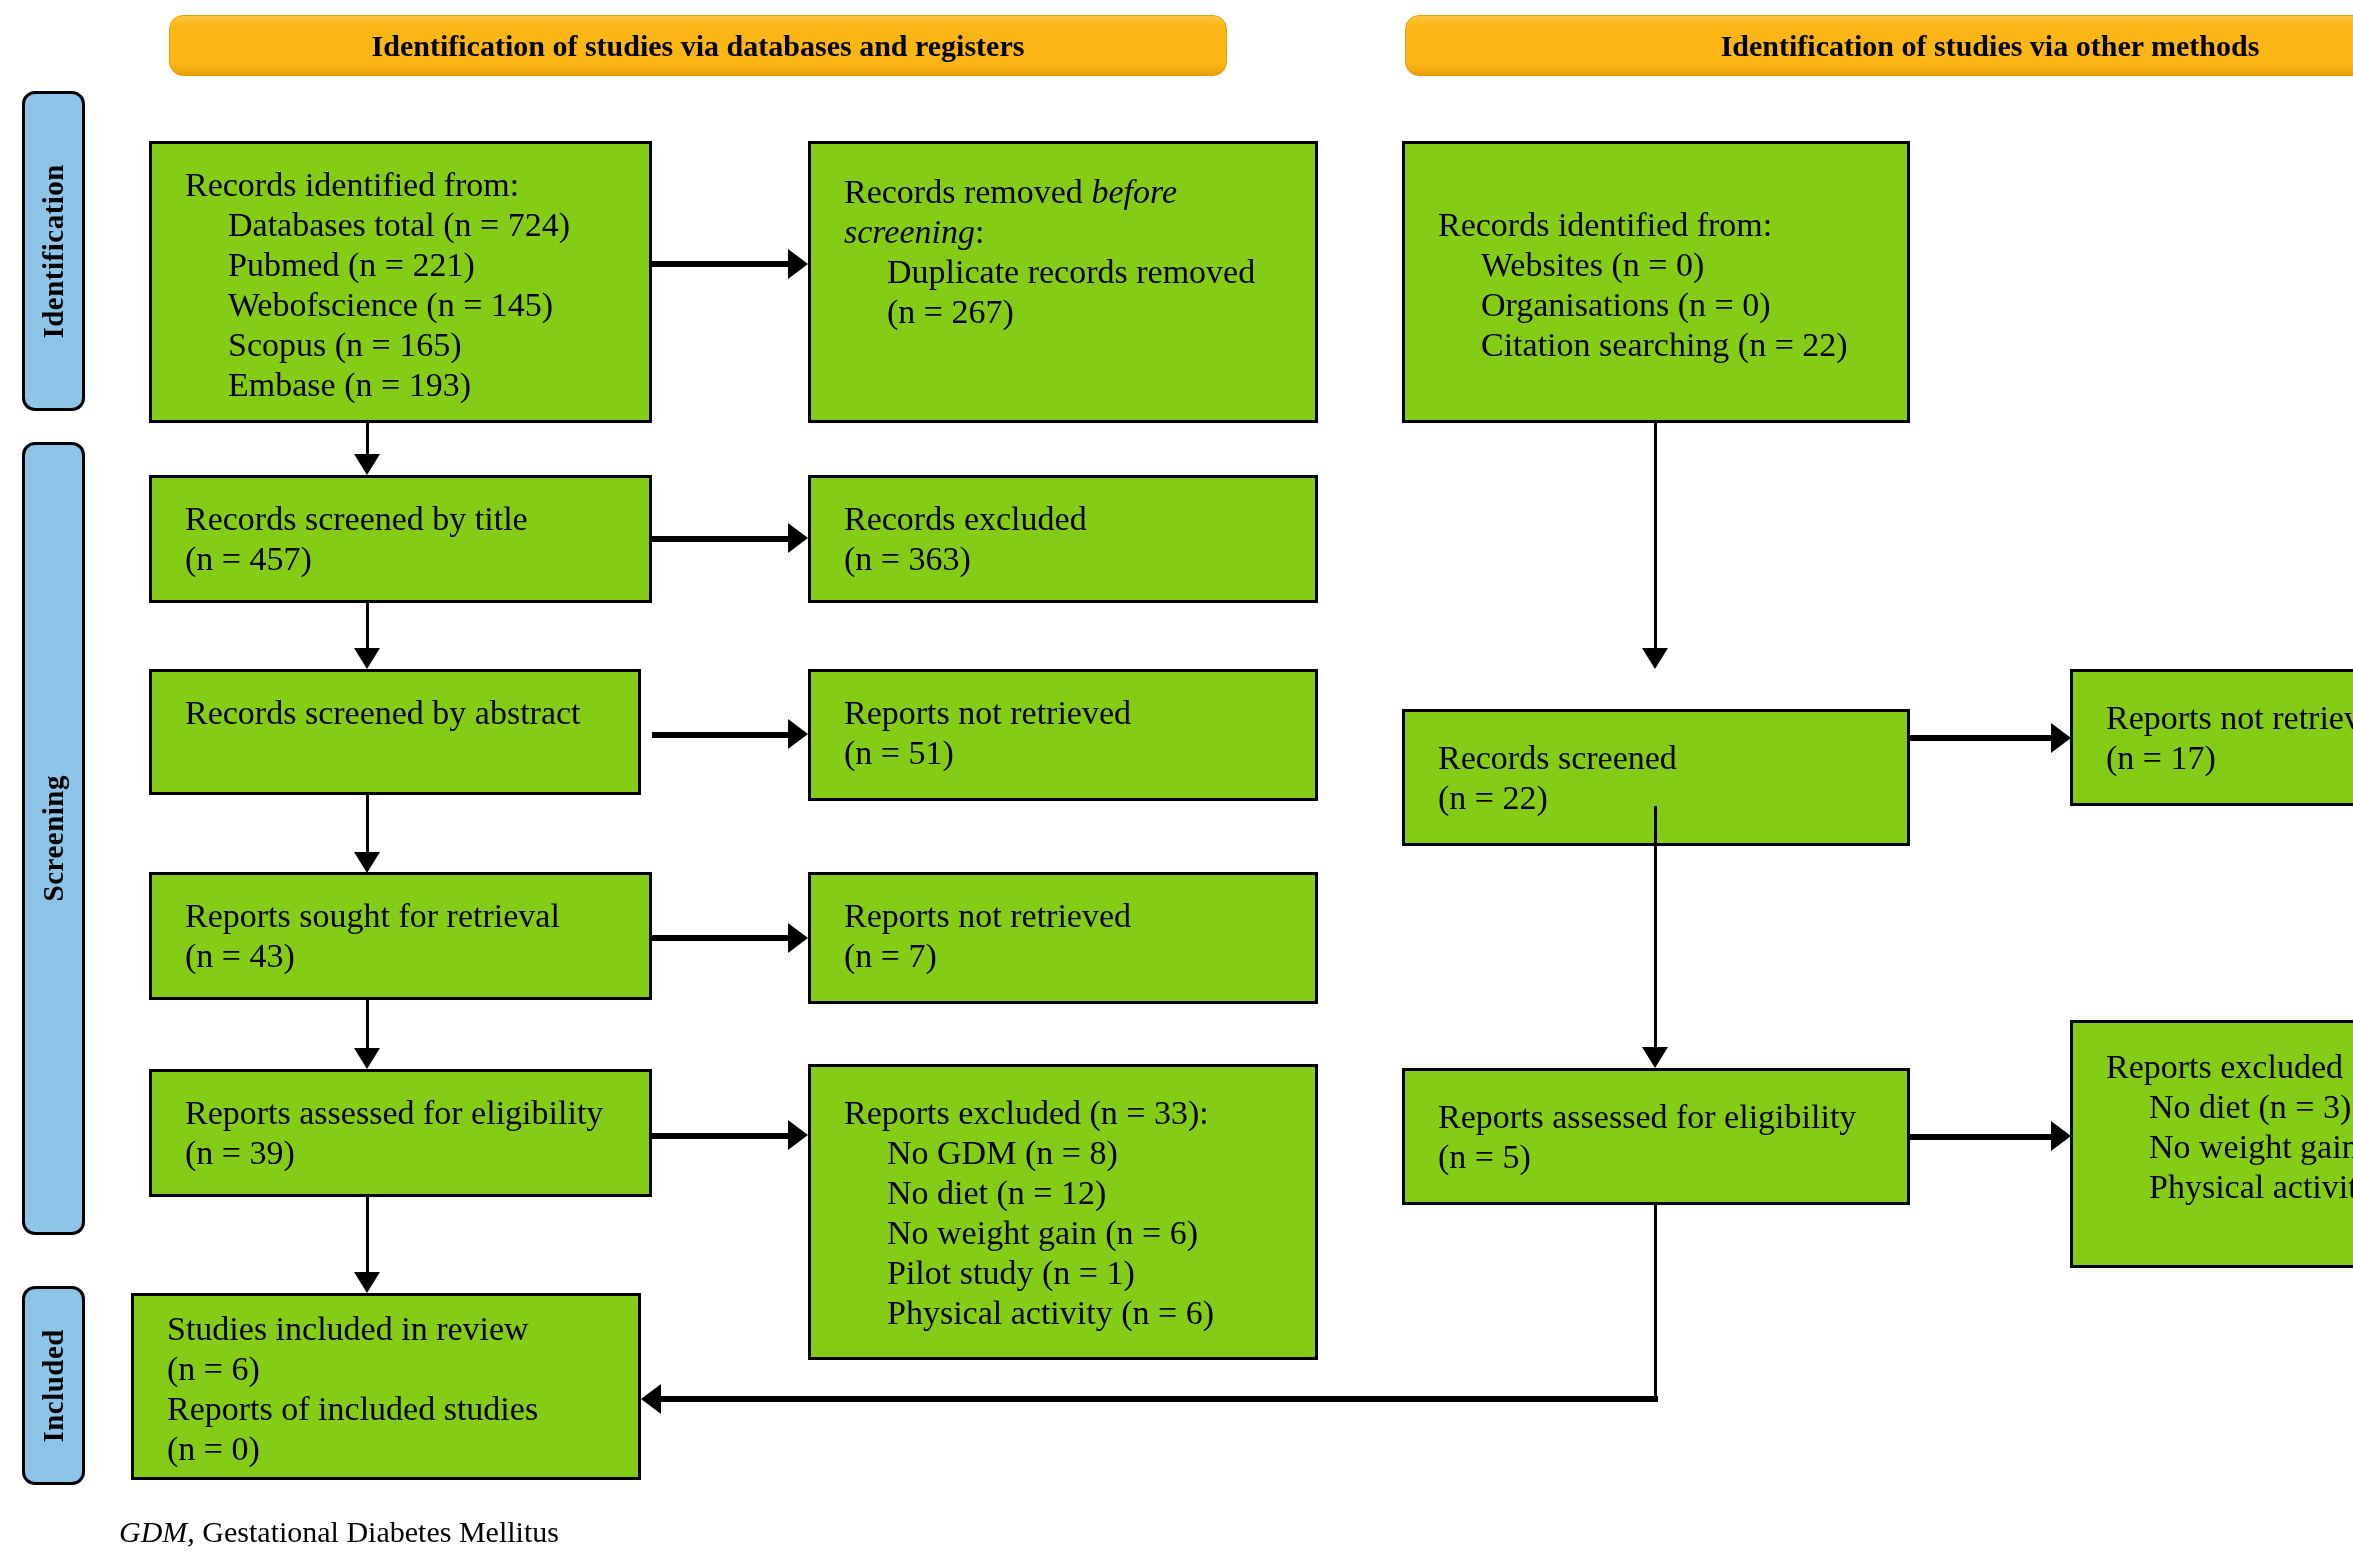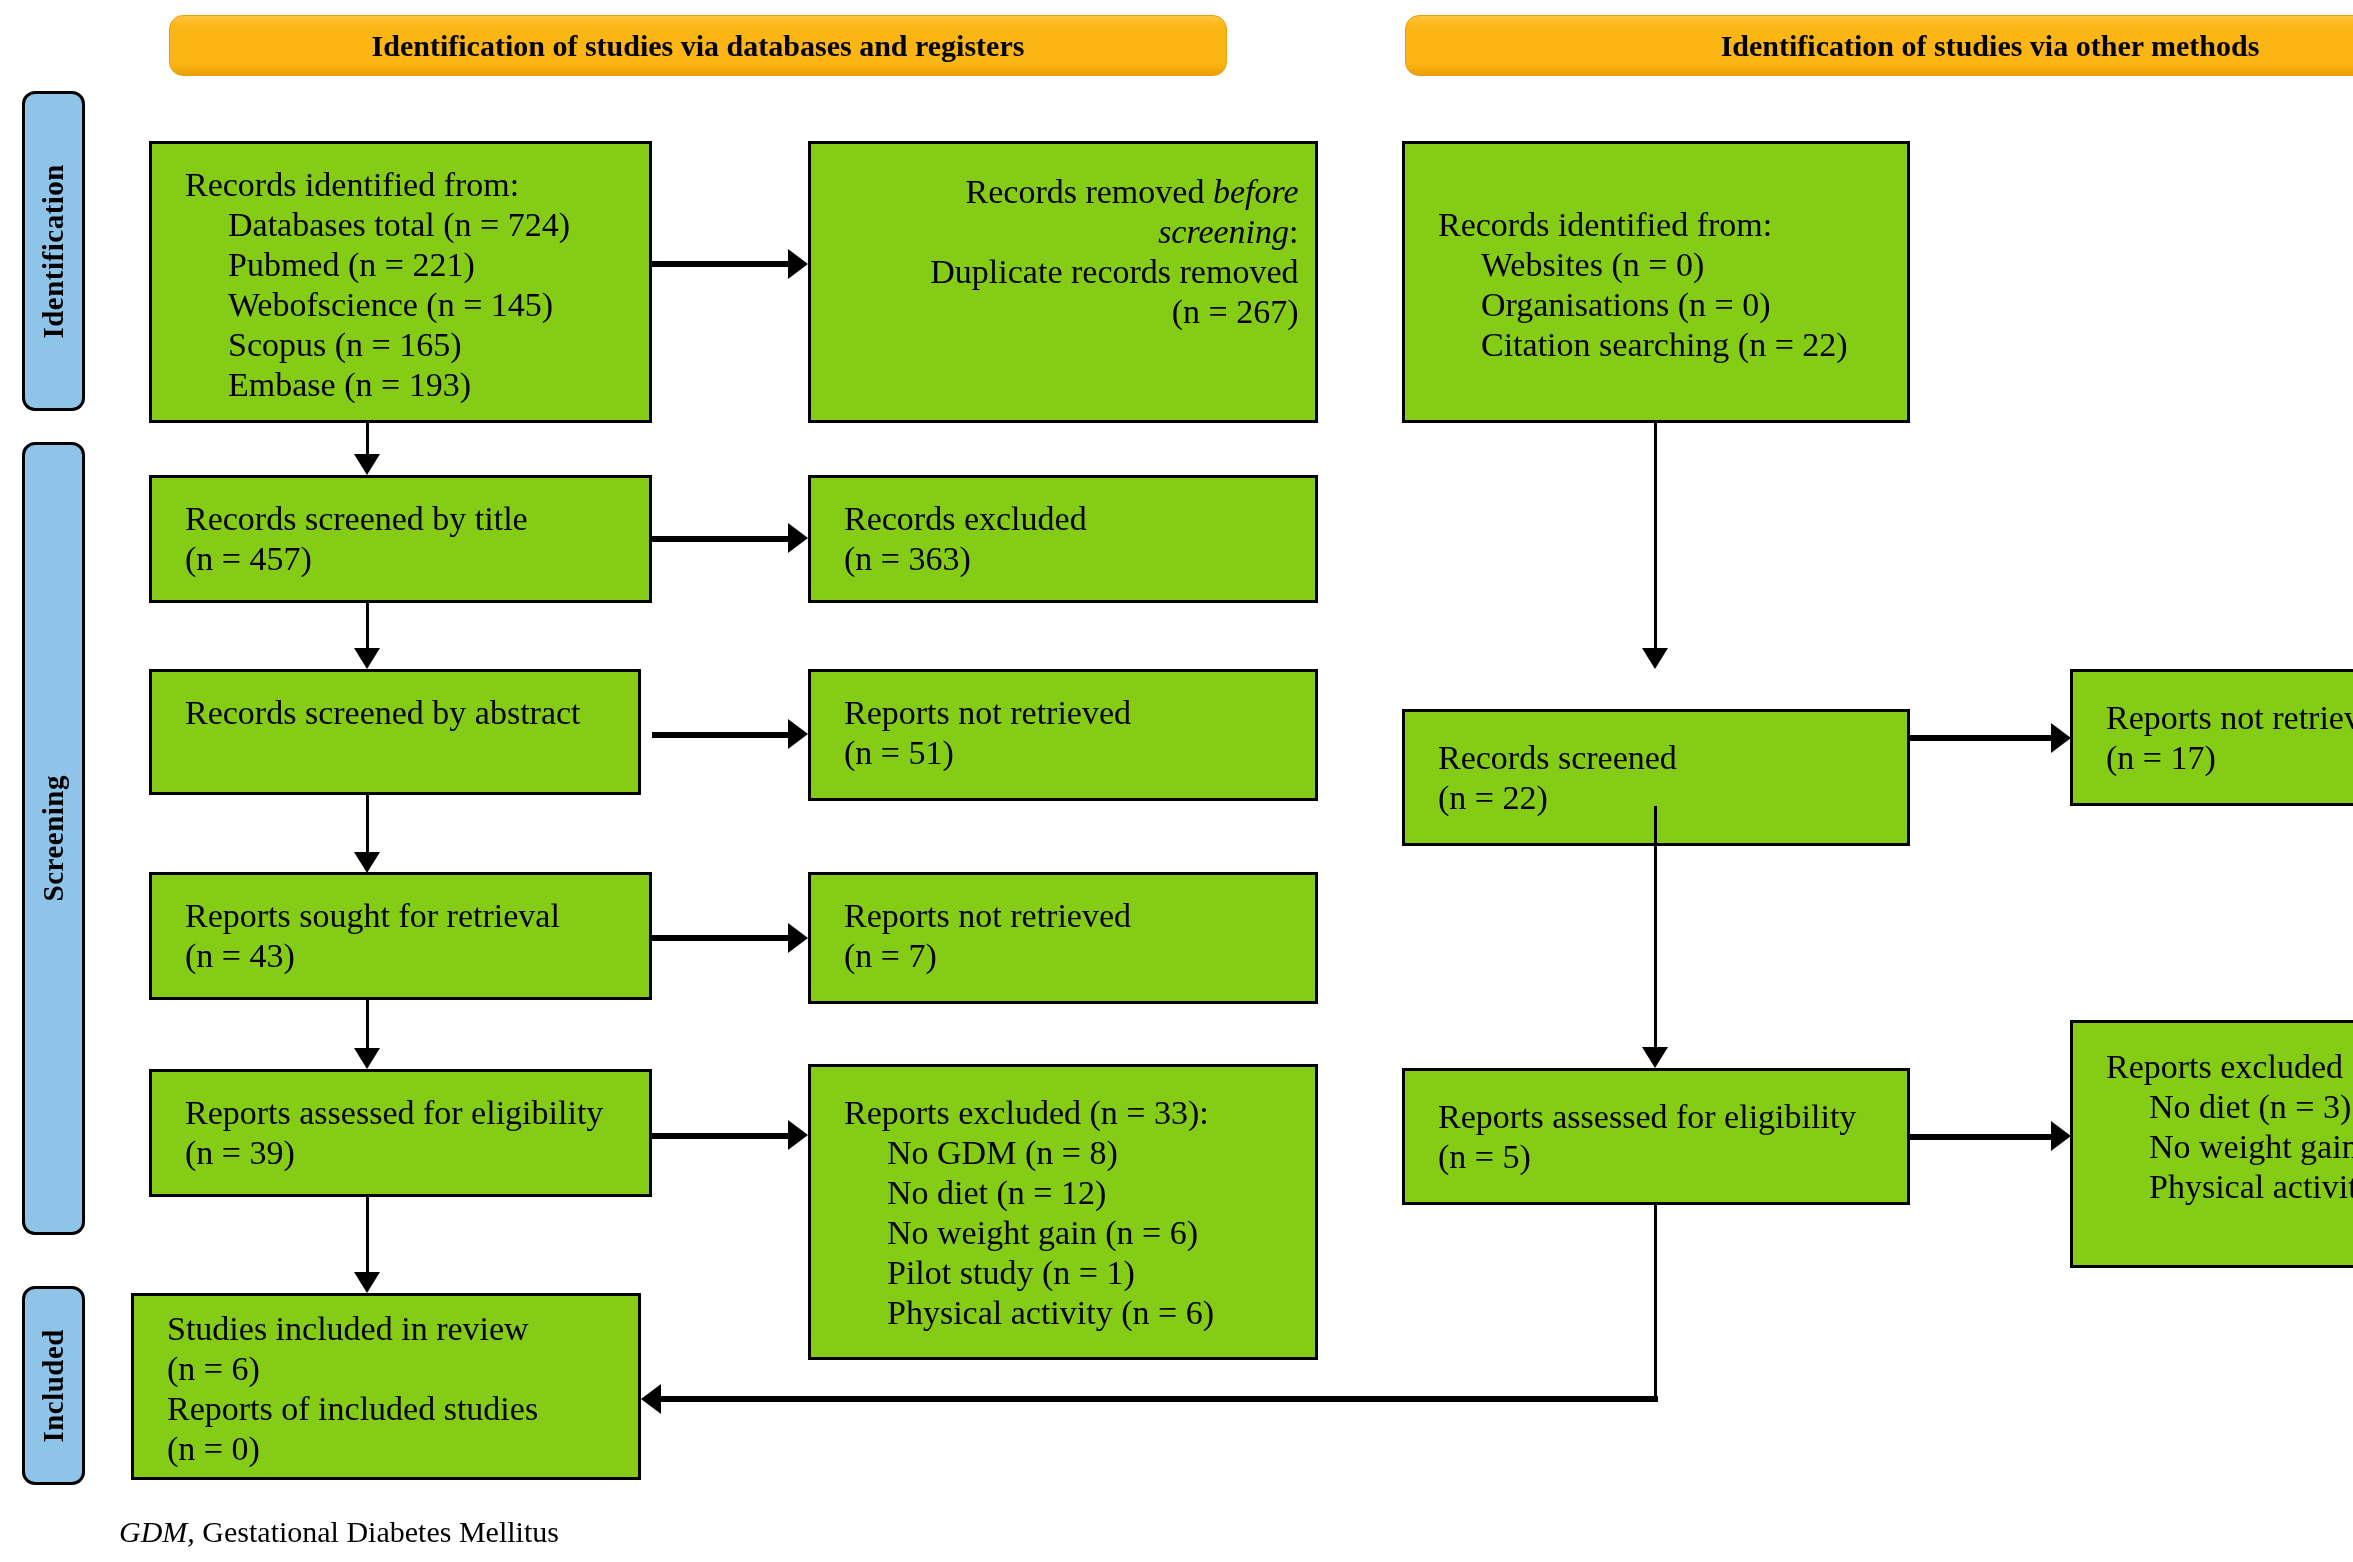--- a/index.html
+++ b/index.html
@@ -105,21 +105,21 @@
 
   <div class="box" style="left:149px; top:141px; width:503px; height:282px;">
     <div class="line">Records identified from:</div>
     <div class="line indent">Databases total (n = 724)</div>
     <div class="line indent">Pubmed (n = 221)</div>
     <div class="line indent">Webofscience (n = 145)</div>
     <div class="line indent">Scopus (n = 165)</div>
     <div class="line indent">Embase (n = 193)</div>
   </div>
 
-  <div class="box" style="left:808px; top:141px; width:510px; height:282px; padding-top:28px;text-align:right;">
+  <div class="box" style="left:808px; top:141px; width:510px; height:282px; padding-top:28px;">
     <div class="line wrapok"><span>Records removed </span><span class="it">before screening</span><span>:</span></div>
     <div class="line indent">Duplicate records removed</div>
     <div class="line indent">(n = 267)</div>
   </div>
 
   <div class="box" style="left:149px; top:475px; width:503px; height:128px;">
     <div class="line">Records screened by title</div>
     <div class="line">(n = 457)</div>
   </div>
 

